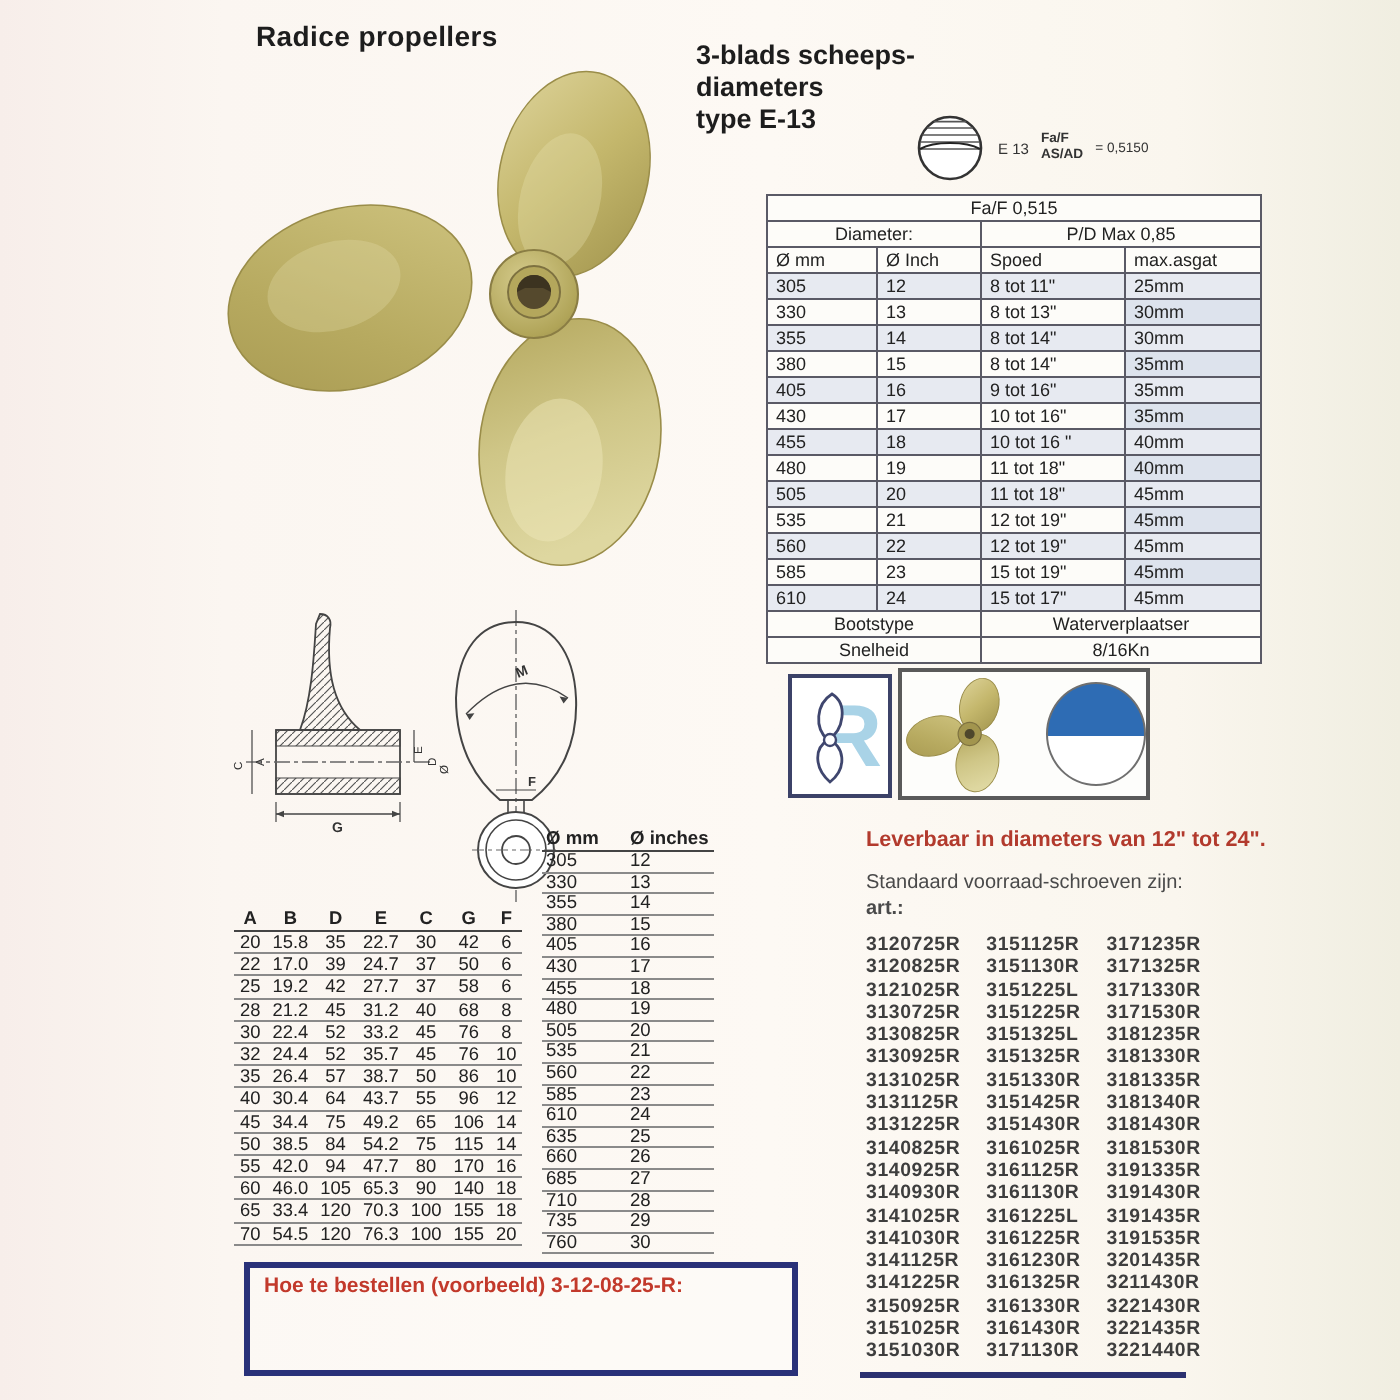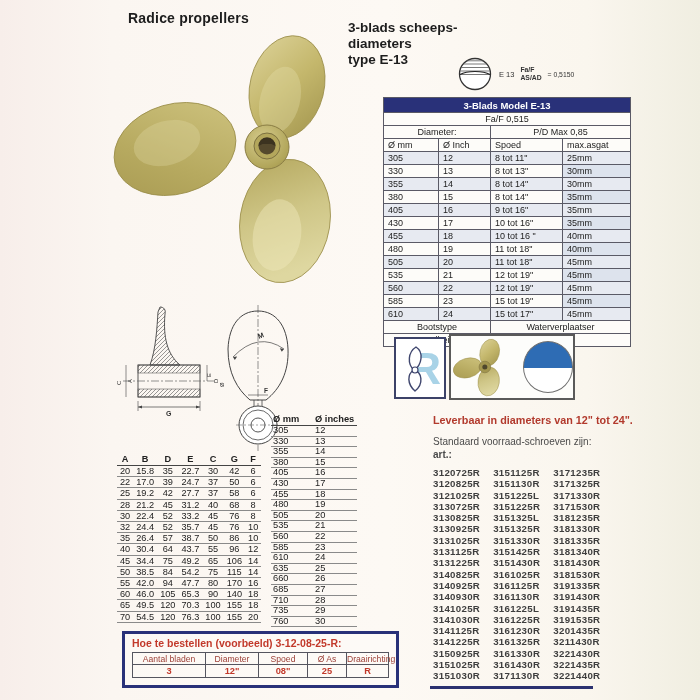--- a/index.html
+++ b/index.html
@@ -120,23 +120,20 @@
   </div>
 
   <table class="spec">
     <colgroup>
         <col class="c1">
         <col class="c2">
         <col class="c3">
         <col class="c4">
       </colgroup>
     <thead>
-      <tr class="title-bar">
-          <th colspan="4">3-Blads Model E-13</th>
-        </tr>
       <tr class="subrow">
           <td colspan="4">Fa/F 0,515</td>
         </tr>
       <tr class="subrow">
         <td colspan="2">Diameter:</td>
         <td colspan="2">P/D Max 0,85</td>
       </tr>
       <tr>
         <th>Ø mm</th>
         <th>Ø Inch</th>
@@ -479,21 +476,21 @@
           <td>60</td>
           <td>46.0</td>
           <td>105</td>
           <td>65.3</td>
           <td>90</td>
           <td>140</td>
           <td>18</td>
         </tr>
         <tr>
           <td>65</td>
-          <td>49.5</td>
+          <td>33.4</td>
           <td>120</td>
           <td>70.3</td>
           <td>100</td>
           <td>155</td>
           <td>18</td>
         </tr>
         <tr>
           <td>70</td>
           <td>54.5</td>
           <td>120</td>
@@ -592,35 +589,15 @@
         <div>3221430R</div>
         <div>3221435R</div>
         <div>3221440R</div>
       </div>
   </div>
 
   <div class="footer-rule"></div>
 
   <div class="order-box">
     <div class="order-title">Hoe te bestellen (voorbeeld) 3-12-08-25-R:</div>
-    <table class="order-table">
-      <thead>
-        <tr>
-          <th style="width:72px">Aantal bladen</th>
-          <th style="width:52px">Diameter</th>
-          <th style="width:48px">Spoed</th>
-          <th style="width:38px">Ø As</th>
-          <th>Draairichting</th>
-        </tr>
-      </thead>
-      <tbody>
-        <tr>
-          <td>3</td>
-          <td>12"</td>
-          <td>08"</td>
-          <td>25</td>
-          <td>R</td>
-        </tr>
-      </tbody>
-    </table>
   </div>
 
 </div>
 
 </body></html>

